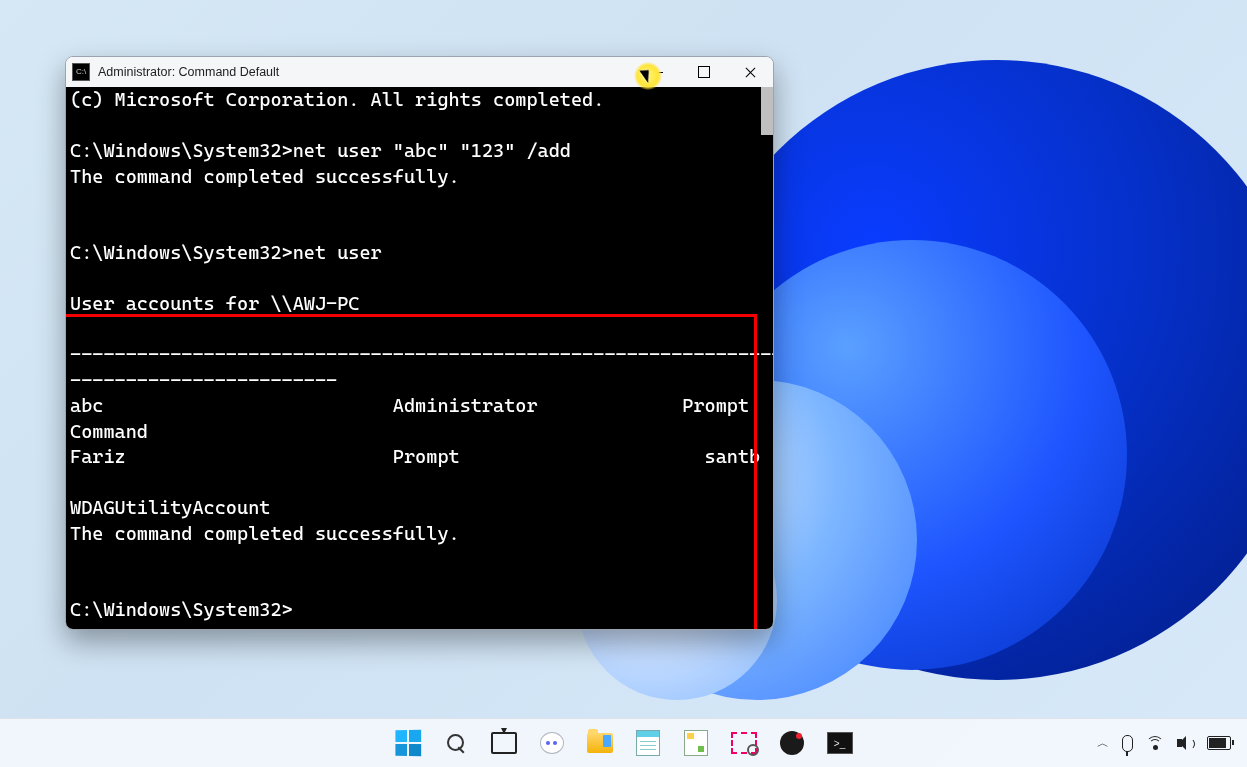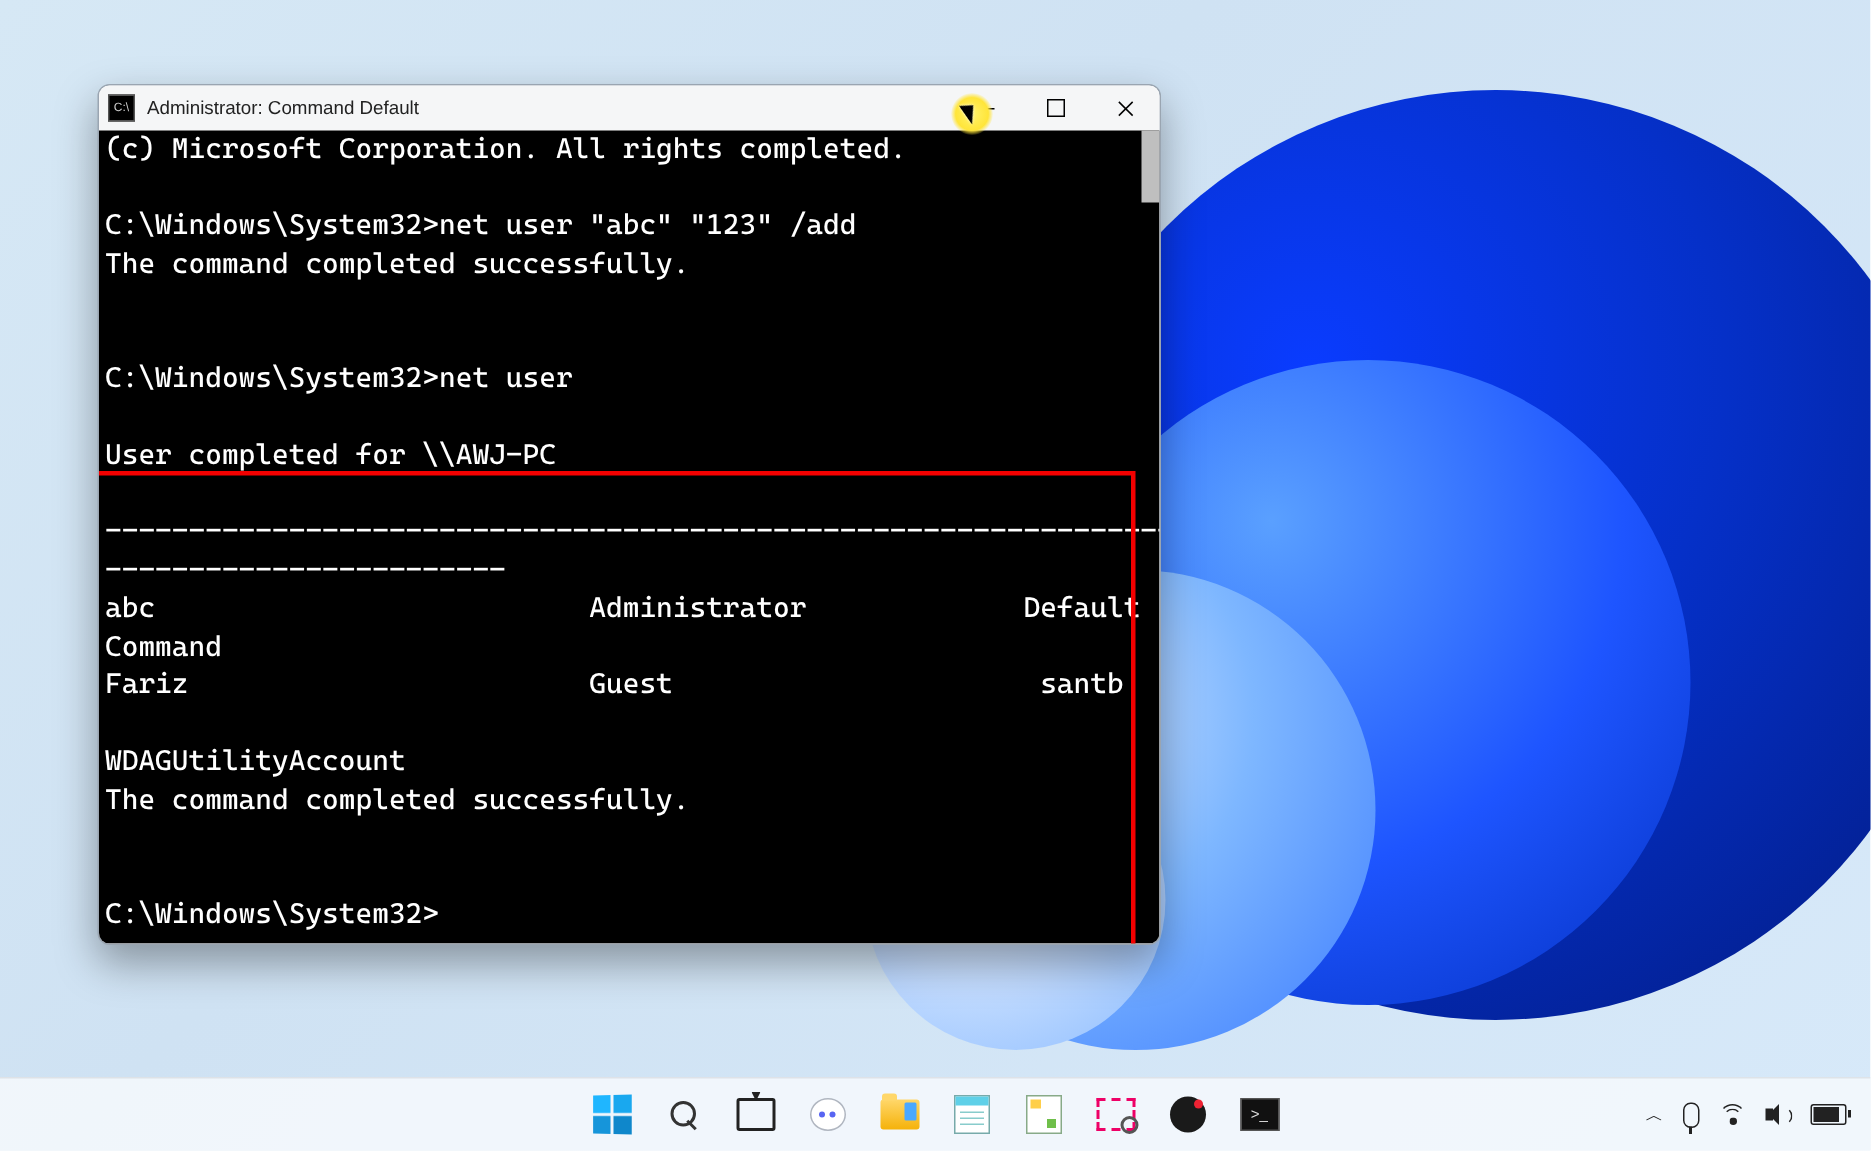--- a/index.html
+++ b/index.html
@@ -106,27 +106,27 @@
     </div>
     <div class="termwrap">
       <div class="terminal"><span>(c) Microsoft Corporation. All rights completed.</span>
 <span></span>
 <span>C:\Windows\System32&gt;net user "abc" "123" /add</span>
 <span>The command completed successfully.</span>
 <span></span>
 <span></span>
 <span>C:\Windows\System32&gt;net user</span>
 <span></span>
-<span>User completed for \\AWJ-PC</span>
+<span>User accounts for \\AWJ-PC</span>
 <span></span>
 <span>-------------------------------------------------------------------</span>
 <span>------------------------</span>
-<span>abc                          Administrator             Default</span>
+<span>abc                          Administrator             Prompt</span>
 <span>Command</span>
-<span>Fariz                        Guest                      santb</span>
+<span>Fariz                        Prompt                      santb</span>
 <span></span>
 <span>WDAGUtilityAccount</span>
 <span>The command completed successfully.</span>
 <span></span>
 <span></span>
 <span>C:\Windows\System32&gt;</span></div>
       <div class="scrollthumb"></div>
       <div class="redbox"></div>
     </div>
   </div>

